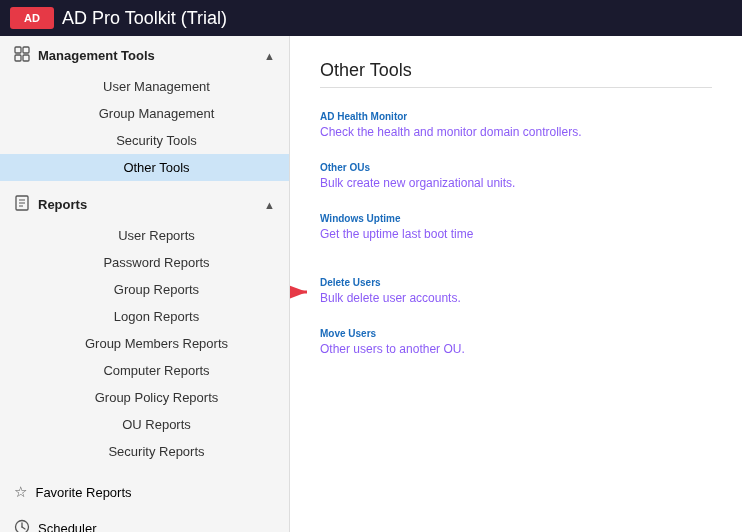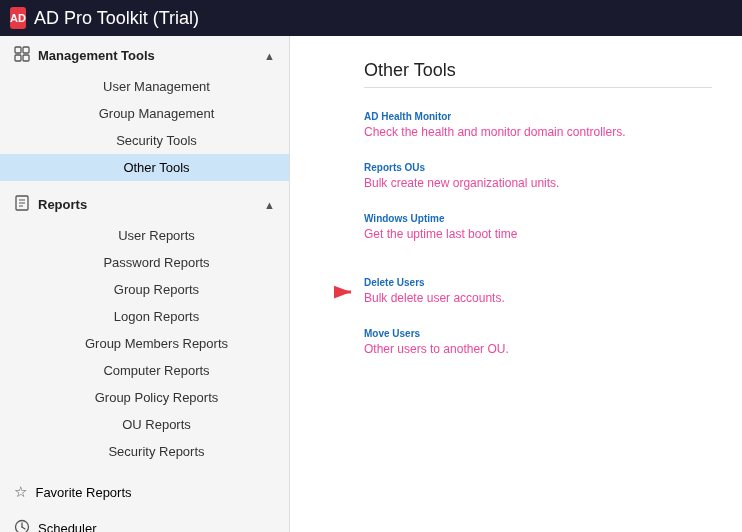--- a/index.html
+++ b/index.html
@@ -19,42 +19,41 @@
       background: #1a1a2e;
       color: #fff;
       height: 36px;
       display: flex;
       align-items: center;
       padding: 0 10px;
       gap: 8px;
       flex-shrink: 0;
     }
     #titlebar-icon {
-      width: 16px;
+      width: 44px;
       height: 22px;
       background: #e63946;
       display: flex;
       align-items: center;
       justify-content: center;
       border-radius: 3px;
       font-weight: bold;
       font-size: 11px;
       color: #fff;
     }
     #titlebar-text {
       font-size: 18px;
       color: #fff;
     }
 
     
     #main {
       display: flex;
       flex: 1;
       overflow: hidden;
-      gap: 44px;
     }
 
     
     #sidebar {
       width: 290px;
       background: #f5f5f5;
       border-right: 1px solid #ddd;
       overflow-y: auto;
       flex-shrink: 0;
       padding-bottom: 10px;
@@ -122,21 +121,21 @@
     }
     .tool-name {
       font-size: 10px;
       color: #1a6bbb;
       font-weight: 700;
       cursor: pointer;
       text-decoration: none;
     }
     .tool-desc {
       font-size: 12px;
-      color: #ec4899;
+      color: #8b5cf6;
       margin-top: 2px;
     }
 
     .sidebar-arrow-wrapper {
       position: relative;
     }
     .content-arrow-wrapper {
       position: relative;
     }
   </style>
@@ -234,21 +233,21 @@
   <div id="content">
     <h2 id="content-title">Other Tools</h2>
     <hr class="content-divider">
 
     <div class="tool-item">
       <a class="tool-name">AD Health Monitor</a>
       <div class="tool-desc">Check the health and monitor domain controllers.</div>
     </div>
 
     <div class="tool-item">
-      <a class="tool-name">Reports OUs</a>
+      <a class="tool-name">Other OUs</a>
       <div class="tool-desc">Bulk create new organizational units.</div>
     </div>
 
     <div class="tool-item">
       <a class="tool-name">Windows Uptime</a>
       <div class="tool-desc">Get the uptime  last boot time</div>
     </div>
 
     <div class="tool-item content-arrow-wrapper" style="position:relative;margin-top:33px;">
       

